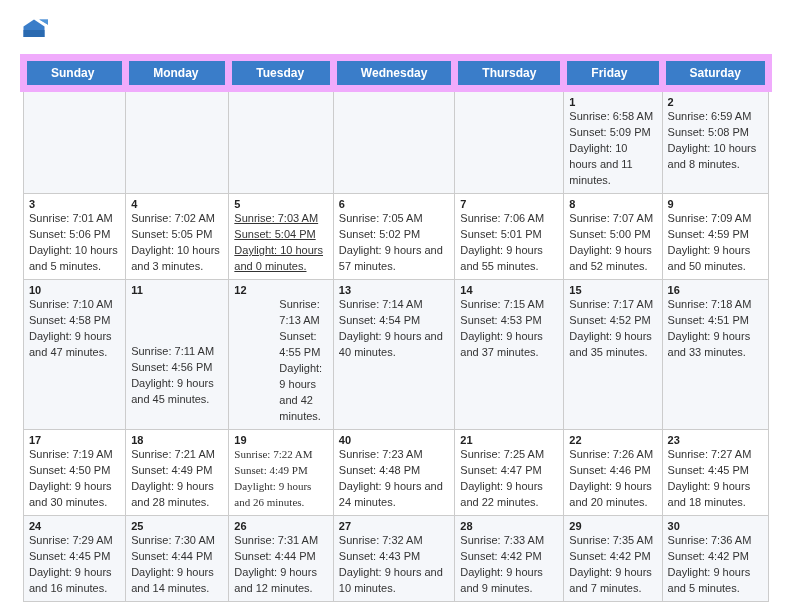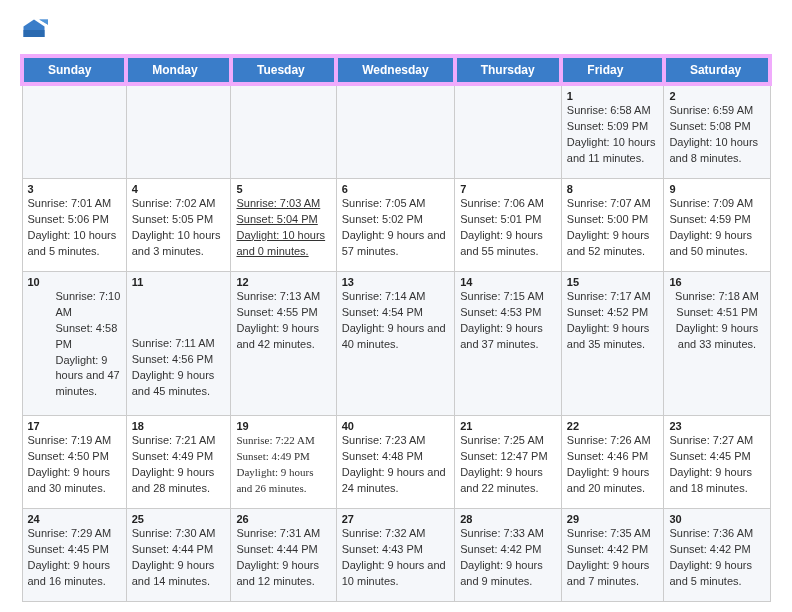--- a/index.html
+++ b/index.html
@@ -61,21 +61,21 @@
     }
     .calendar thead tr {
       background: #3a7dc9;
       color: #fff;
     }
     .calendar thead th {
       padding: 5px 24px;
       font-size: 12px;
       font-weight: bold;
       text-align: left;
-      border: 4px solid #f0abfc;
+      border: 7px solid #f0abfc;
     }
     .calendar tbody td {
       vertical-align: top;
       border: 1px solid #ccc;
       padding: 4px 5px;
       font-size: 9.5px;
       color: #333;
       width: calc(100% / 7);
     }
     .calendar tbody tr:nth-child(odd) td {
@@ -195,33 +195,33 @@
           <td>
             <span class="day-number">9</span>
             <div class="day-info" style="white-space: pre-line;">Sunrise: 7:09 AM
 Sunset: 4:59 PM
 Daylight: 9 hours and 50 minutes.</div>
           </td>
         </tr>
         <tr>
           <td>
             <span class="day-number">10</span>
-            <div class="day-info" style="white-space: pre-line; margin-left: 28px;">Sunrise: 7:10 AM
+            <div class="day-info" style="white-space: pre-line;">Sunrise: 7:10 AM
 Sunset: 4:58 PM
 Daylight: 9 hours and 47 minutes.</div>
           </td>
           <td>
             <span class="day-number">11</span>
             <div class="day-info" style="white-space: pre-line; margin-top: 48px;">Sunrise: 7:11 AM
 Sunset: 4:56 PM
 Daylight: 9 hours and 45 minutes.</div>
           </td>
           <td>
             <span class="day-number">12</span>
-            <div class="day-info" style="white-space: pre-line;">Sunrise: 7:13 AM
+            <div class="day-info" style="white-space: pre-line; margin-left: 45px;">Sunrise: 7:13 AM
 Sunset: 4:55 PM
 Daylight: 9 hours and 42 minutes.</div>
           </td>
           <td>
             <span class="day-number">13</span>
             <div class="day-info" style="white-space: pre-line;">Sunrise: 7:14 AM
 Sunset: 4:54 PM
 Daylight: 9 hours and 40 minutes.</div>
           </td>
           <td>
@@ -231,21 +231,21 @@
 Daylight: 9 hours and 37 minutes.</div>
           </td>
           <td>
             <span class="day-number">15</span>
             <div class="day-info" style="white-space: pre-line;">Sunrise: 7:17 AM
 Sunset: 4:52 PM
 Daylight: 9 hours and 35 minutes.</div>
           </td>
           <td>
             <span class="day-number">16</span>
-            <div class="day-info" style="white-space: pre-line; text-align: center;">Sunrise: 7:18 AM
+            <div class="day-info" style="white-space: pre-line;">Sunrise: 7:18 AM
 Sunset: 4:51 PM
 Daylight: 9 hours and 33 minutes.</div>
           </td>
         </tr>
         <tr>
           <td>
             <span class="day-number">17</span>
             <div class="day-info" style="white-space: pre-line;">Sunrise: 7:19 AM
 Sunset: 4:50 PM
 Daylight: 9 hours and 30 minutes.</div>
@@ -264,21 +264,21 @@
           </td>
           <td>
             <span class="day-number">40</span>
             <div class="day-info" style="white-space: pre-line;">Sunrise: 7:23 AM
 Sunset: 4:48 PM
 Daylight: 9 hours and 24 minutes.</div>
           </td>
           <td>
             <span class="day-number">21</span>
             <div class="day-info" style="white-space: pre-line;">Sunrise: 7:25 AM
-Sunset: 12:47 PM
+Sunset: 4:47 PM
 Daylight: 9 hours and 22 minutes.</div>
           </td>
           <td>
             <span class="day-number">22</span>
             <div class="day-info" style="white-space: pre-line;">Sunrise: 7:26 AM
 Sunset: 4:46 PM
 Daylight: 9 hours and 20 minutes.</div>
           </td>
           <td>
             <span class="day-number">23</span>

